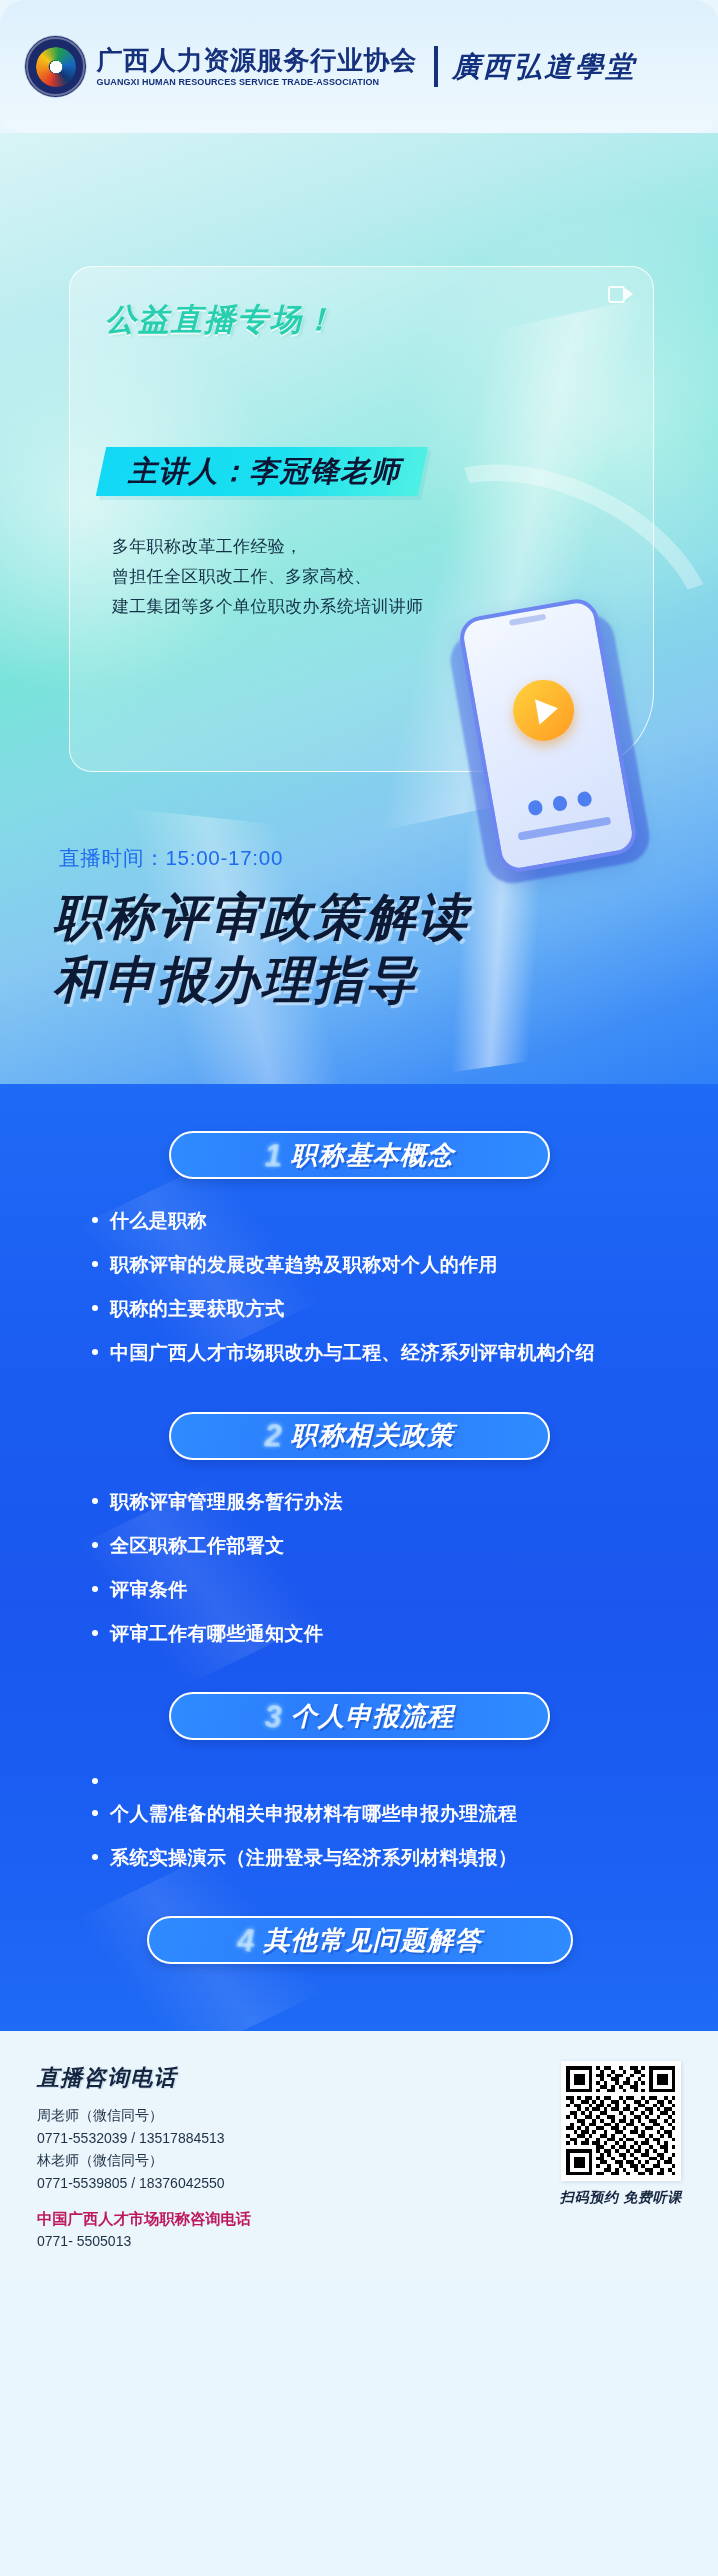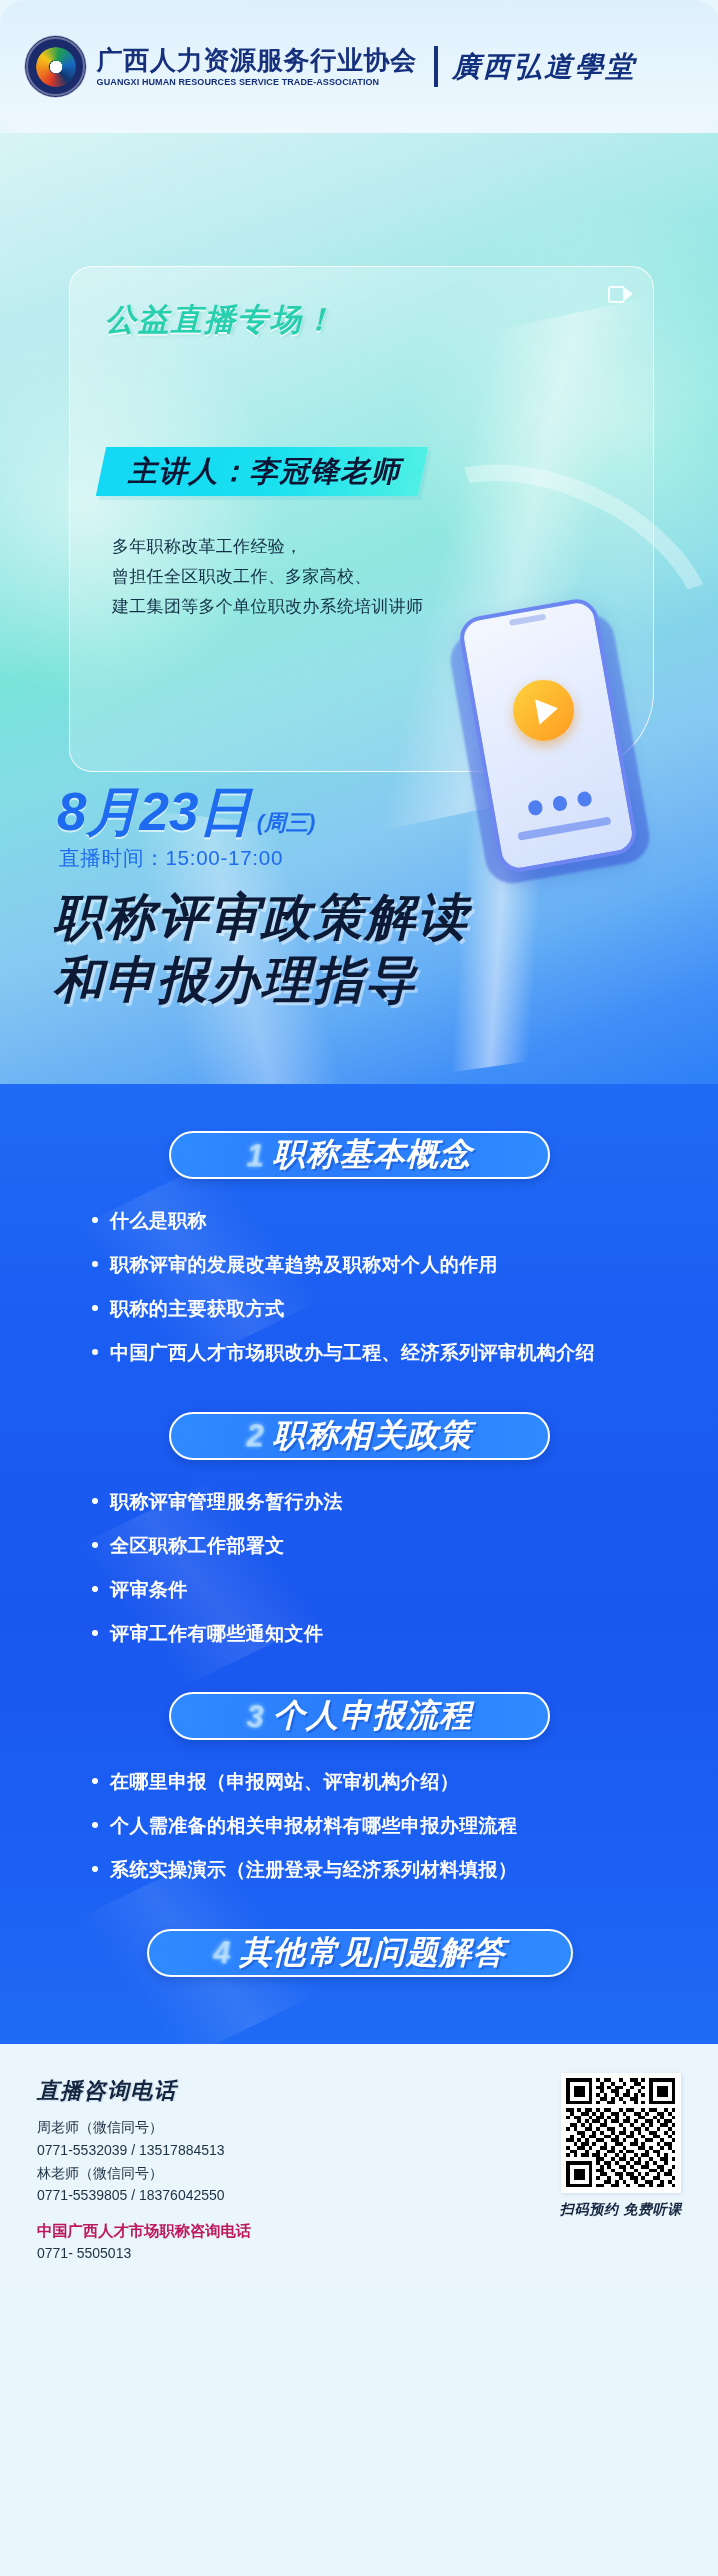--- a/index.html
+++ b/index.html
@@ -231,21 +231,21 @@
     display:flex; align-items:center; justify-content:center; gap:9.3px;
     box-shadow:0 4px 9.3px rgba(0,20,80,.18);
   }
   .sec-num{
     font-size:31px; font-weight:bold; font-style:italic;
     color:rgba(255,255,255,.30);
     text-shadow:0 0 4px rgba(180,225,255,.95), 1.3px 1.3px 0 rgba(120,190,255,.55);
     line-height:1;
   }
   .sec-title{
-    font-size:32px; font-weight:bold; font-style:italic; color:#fff;
+    font-size:26px; font-weight:bold; font-style:italic; color:#fff;
     letter-spacing:1.3px; text-shadow:2px 2px 0 rgba(20,70,190,.45); white-space:nowrap;
   }
   .sec-head.wide{ width:426px; }
 
   .bullets{ position:relative; width:585px; margin:0 auto 44px; padding-left:25px;font-weight:bold;}
   .bullet{
     display:flex; align-items:flex-start; gap:12px;
     color:#ffffff; font-size:19px; line-height:1.55; margin-bottom:14.6px;
     letter-spacing:0.4px;
   }
@@ -334,24 +334,20 @@
       <div class="play-btn"></div>
       <div class="dots">
           <i></i>
           <i></i>
           <i></i>
         </div>
       <div class="bar"></div>
     </div>
   </div>
 
-  <div class="date-line">
-    <div class="date-main">8月23日</div>
-    <div class="date-week">(周三)</div>
-  </div>
   <div class="livetime">直播时间：15:00-17:00</div>
 
   <div class="bigtitle">
     <div>职称评审政策解读</div>
     <div>和申报办理指导</div>
   </div>
 </div>
 
 <div class="content">
   <div class="cstreak cs1"></div>
@@ -405,21 +401,20 @@
       </div>
   </div>
 
   <div class="sec-head">
     <span class="sec-num">3</span>
     <span class="sec-title">个人申报流程</span>
   </div>
   <div class="bullets">
     <div class="bullet">
         <span class="dot"></span>
-        <span class="txt">在哪里申报（申报网站、评审机构介绍）</span>
       </div>
     <div class="bullet">
         <span class="dot"></span>
         <span class="txt">个人需准备的相关申报材料有哪些申报办理流程</span>
       </div>
     <div class="bullet">
         <span class="dot"></span>
         <span class="txt">系统实操演示（注册登录与经济系列材料填报）</span>
       </div>
   </div>

